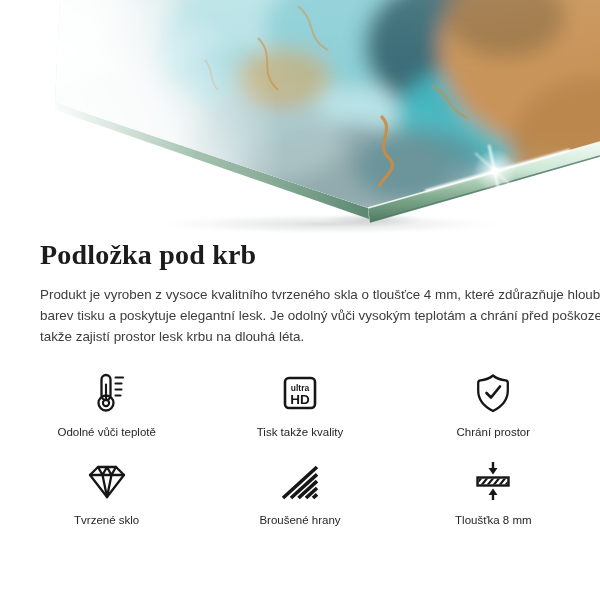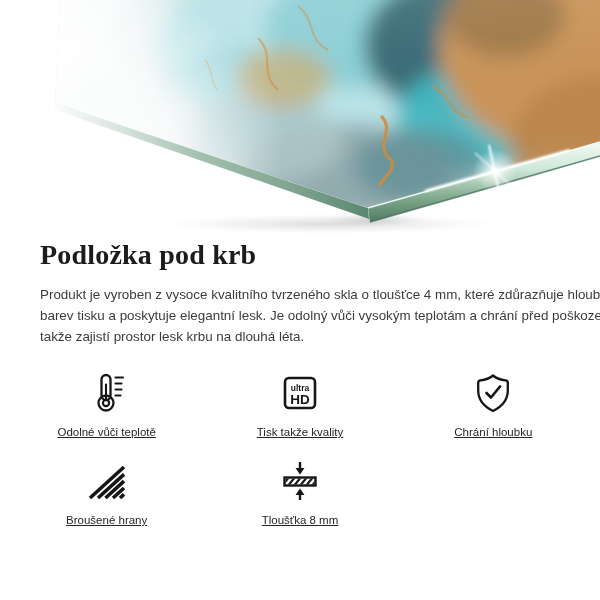--- a/index.html
+++ b/index.html
@@ -17,21 +17,21 @@
   }
   .title div{white-space:nowrap;}
   .desc{margin-top:13px;font-size:13.4px;line-height:21px;color:#3c3c3c;}
   .desc div{white-space:nowrap;}
   .features{
     margin:24px 10px 0 10px;
     display:grid;grid-template-columns:repeat(3,1fr);row-gap:20px;
   }
   .feature{display:flex;flex-direction:column;align-items:center;}
   .icon-box{height:46px;display:flex;align-items:flex-start;justify-content:center;}
-  .feature-label{margin-top:8px;font-size:11.5px;color:#262626;line-height:14px;text-decoration:underline;}
+  .feature-label{margin-top:8px;font-size:11.5px;color:#262626;line-height:14px;}
   .ico{stroke:#161616;fill:none;stroke-width:2.3;stroke-linecap:round;stroke-linejoin:round;}
 </style>
 </head>
 <body>
 
 <div class="hero">
   <svg width="600" height="234" viewBox="0 0 600 234">
     <defs>
       <clipPath id="clipSurface">
         <polygon points="368,208 55,103 60,0 600,0 600,142"></polygon>
@@ -170,23 +170,35 @@
     <div class="feature-label">Tisk takže kvality</div>
   </div>
 
   <div class="feature">
     <div class="icon-box">
       <svg class="ico" width="44" height="44" viewBox="0 0 44 44">
         <path d="M22 4.5 C25 7 29.5 8.8 34.5 9.3 C35.8 9.45 36.8 10.5 36.8 11.8 L36.8 19.5 C36.8 28.5 31 35.5 22 40 C13 35.5 7.2 28.5 7.2 19.5 L7.2 11.8 C7.2 10.5 8.2 9.45 9.5 9.3 C14.5 8.8 19 7 22 4.5 Z"></path>
         <polyline points="15.5,22 20,26.5 29,15.5" stroke-width="2.7"></polyline>
       </svg>
     </div>
-    <div class="feature-label">Chrání hloubku</div>
-  </div>
-
+    <div class="feature-label">Chrání prostor</div>
+  </div>
+
+  <div class="feature">
+    <div class="icon-box">
+      <svg class="ico" width="44" height="44" viewBox="0 0 44 44" stroke-width="2.1">
+        <polygon points="13,8 31,8 39,16 22,38 5,16"></polygon>
+        <line x1="5" y1="16" x2="39" y2="16"></line>
+        <polyline points="13,8 17.5,16 22,8 26.5,16 31,8"></polyline>
+        <line x1="17.5" y1="16" x2="22" y2="38"></line>
+        <line x1="26.5" y1="16" x2="22" y2="38"></line>
+      </svg>
+    </div>
+    <div class="feature-label">Tvrzené sklo</div>
+  </div>
 
   <div class="feature">
     <div class="icon-box">
       <svg width="44" height="44" viewBox="0 0 44 44">
         <g stroke="#161616" stroke-width="3.6" fill="none" stroke-linecap="butt">
           <line x1="5" y1="39" x2="39" y2="8"></line>
           <line x1="13" y1="39" x2="39" y2="15.3"></line>
           <line x1="20.5" y1="39" x2="39" y2="22.2"></line>
           <line x1="28" y1="39" x2="39" y2="29"></line>
           <line x1="35" y1="39" x2="39" y2="35.4"></line>

